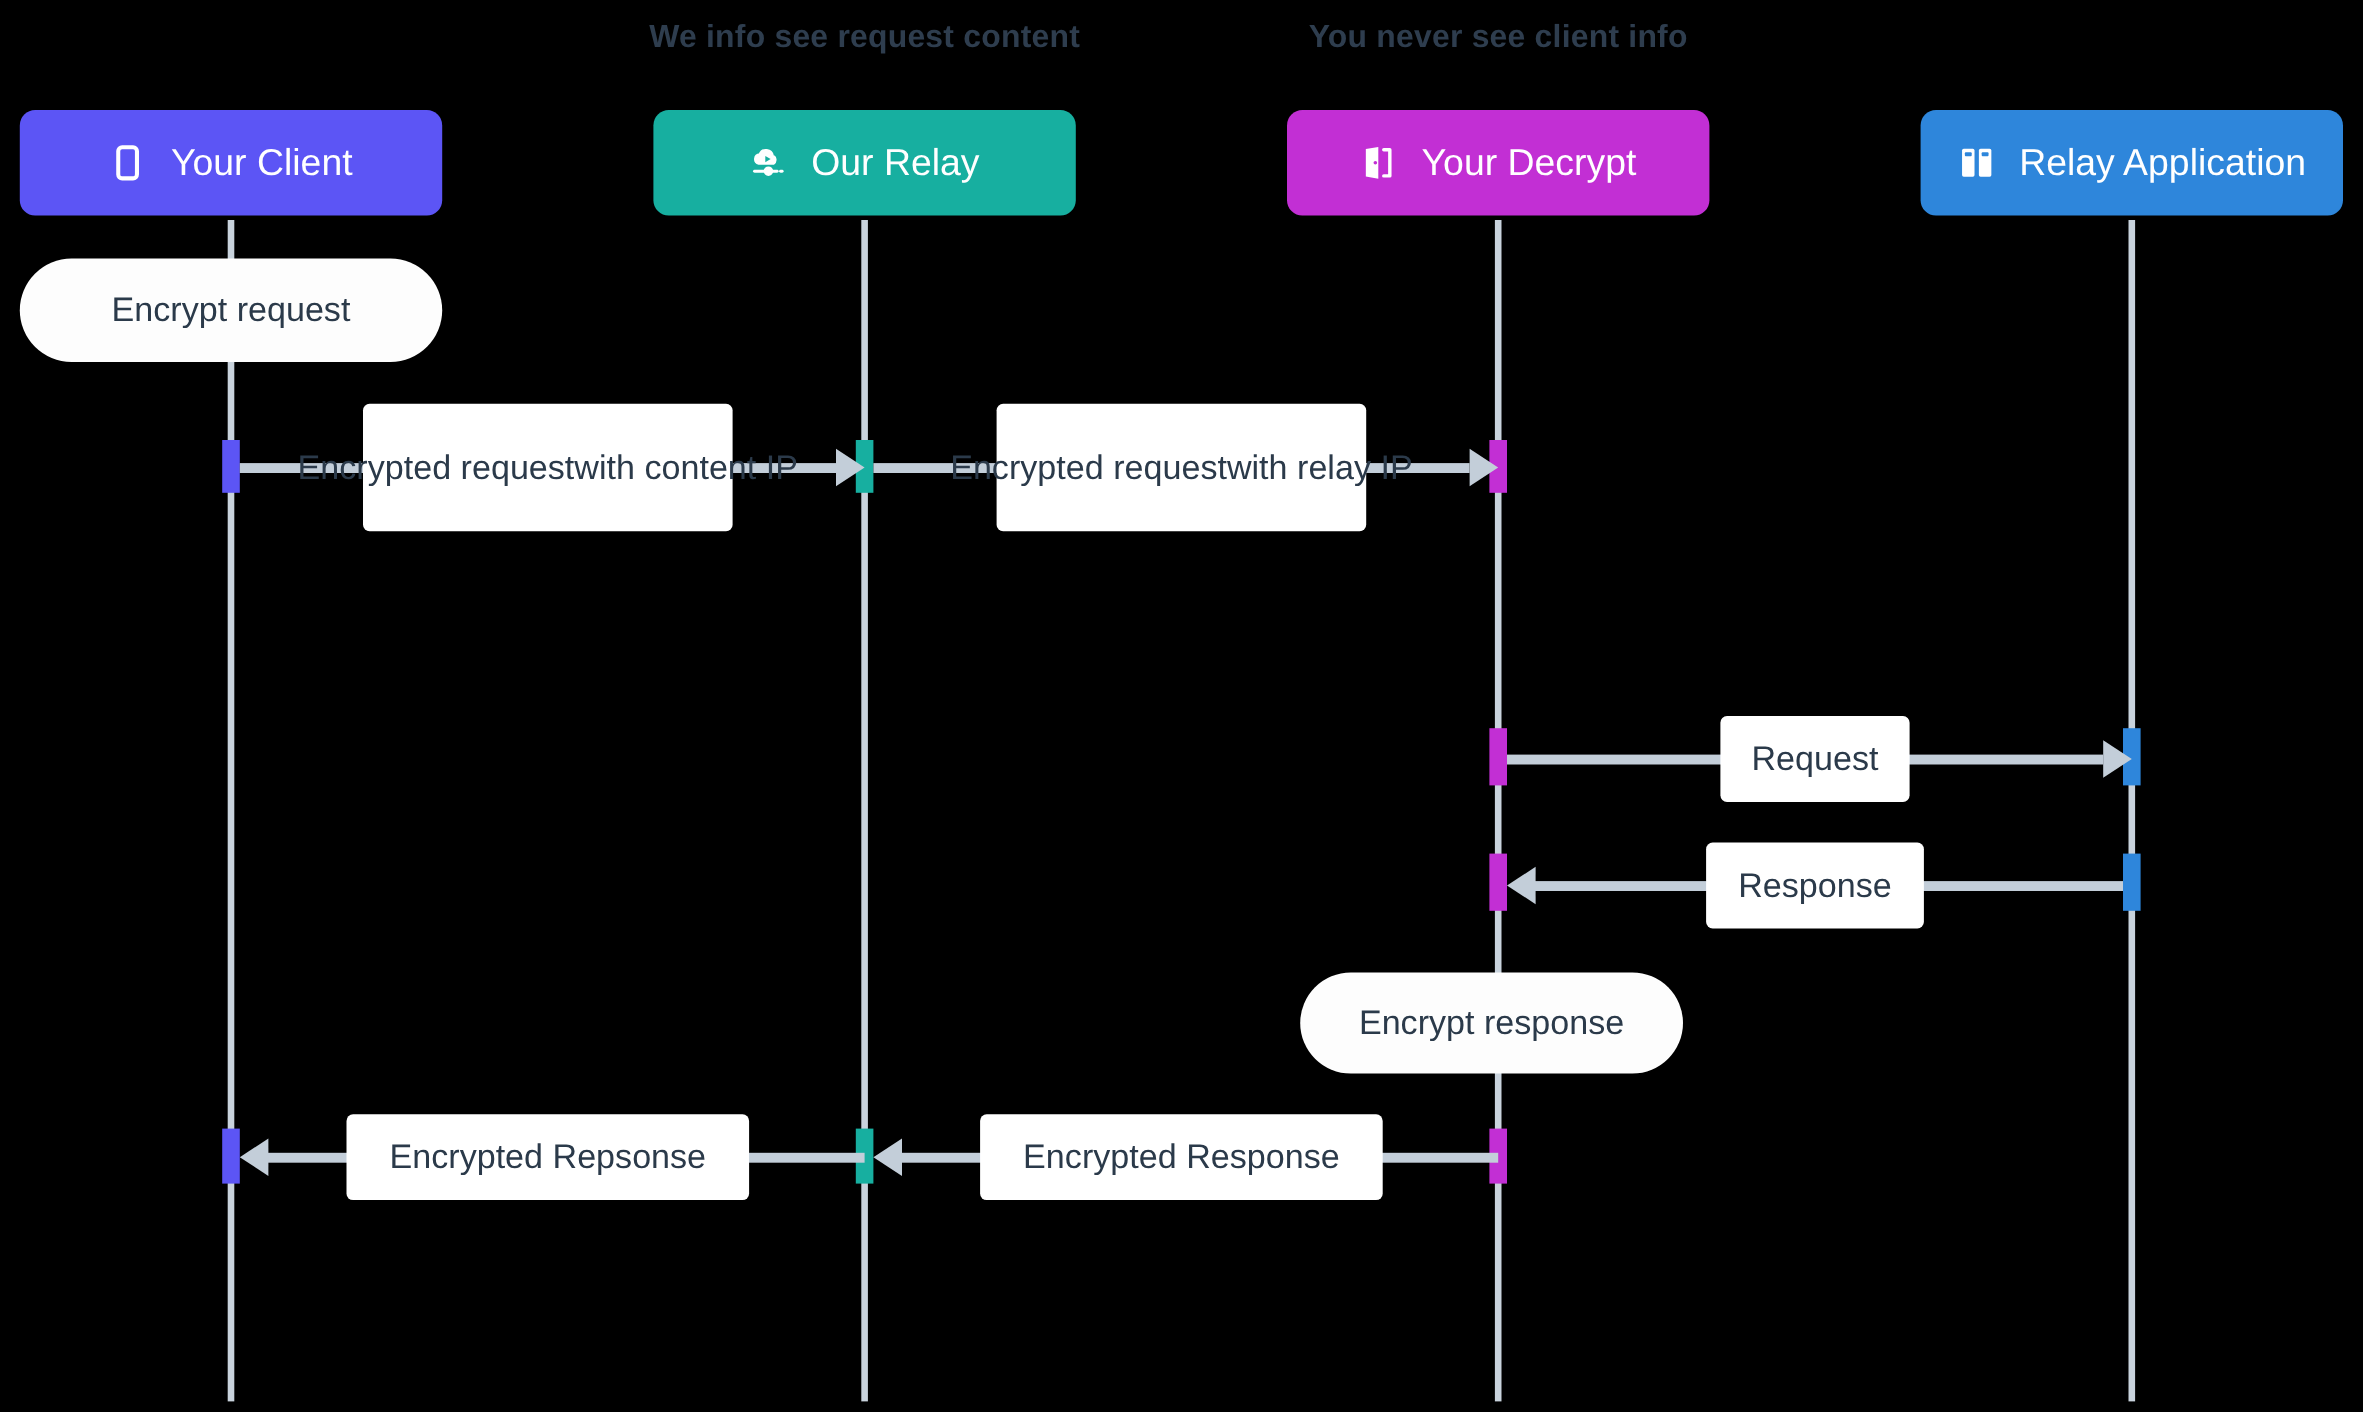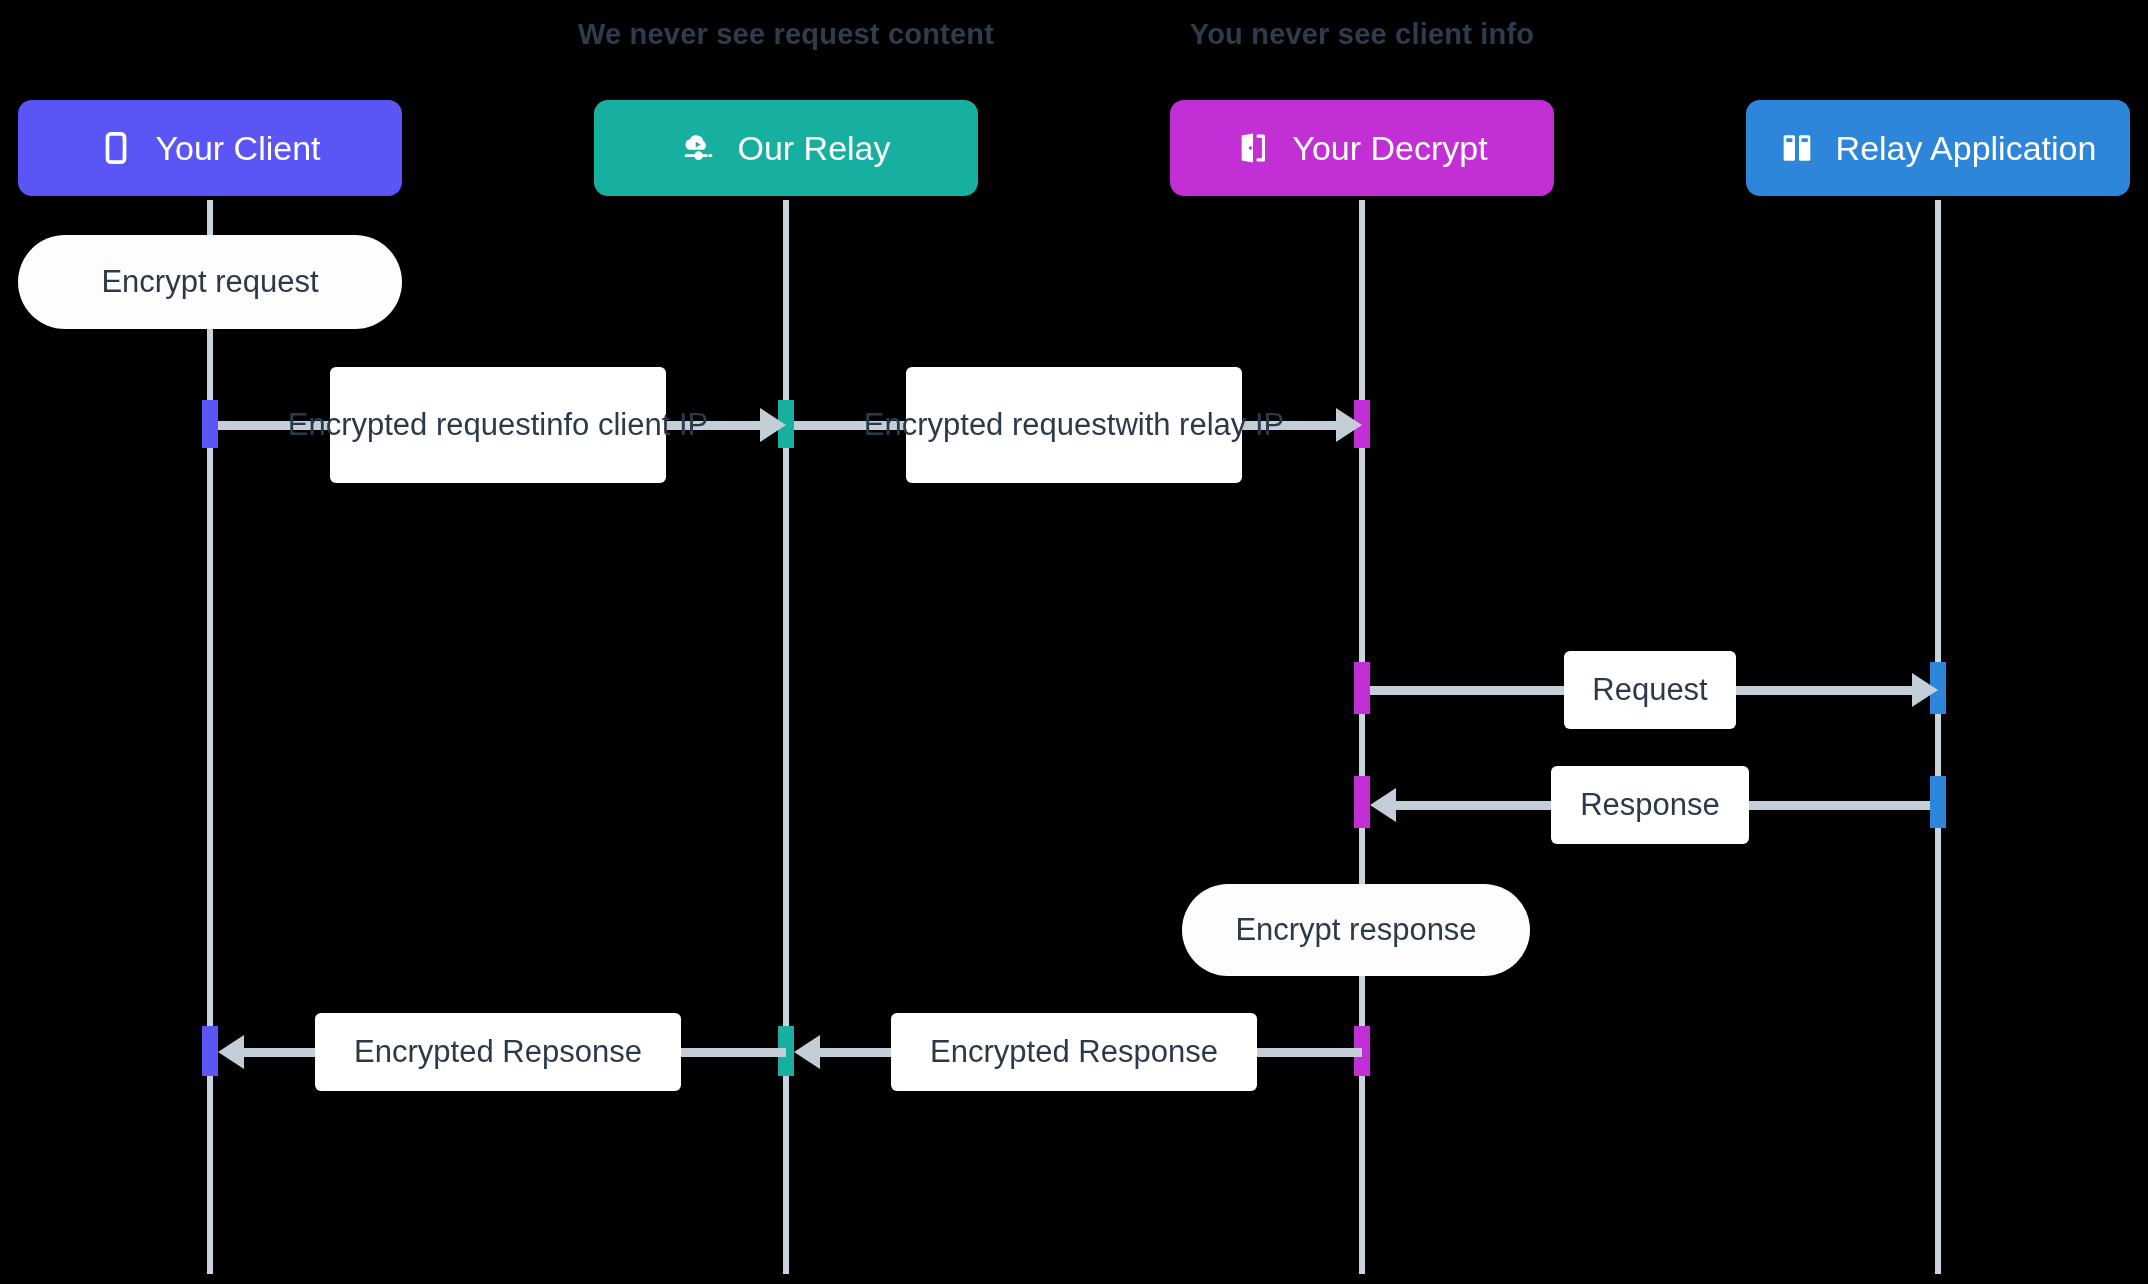--- a/index.html
+++ b/index.html
@@ -122,21 +122,21 @@
     padding: 22px 46px;
     box-sizing: border-box;
     white-space: nowrap;
   }
 </style>
 </head>
 <body>
 
 <div id="stage">
 
-  <div class="caption" style="left:786px; top:18px;">We never see request content</div>
+  <div class="caption" style="left:786px; top:18px;">We info see request content</div>
   <div class="caption" style="left:1362px; top:18px;">You never see client info</div>
 
   <div class="lifeline" style="left:210px;"></div>
   <div class="lifeline" style="left:786px;"></div>
   <div class="lifeline" style="left:1362px;"></div>
   <div class="lifeline" style="left:1938px;"></div>
 
   <div class="actor" style="left:210px; width:384px; background:#5c55f5;">
     <span class="actor-icon">
       <svg viewBox="0 0 24 24" fill="none" stroke="#ffffff" stroke-width="2.6" stroke-linecap="round" stroke-linejoin="round">
@@ -190,21 +190,21 @@
   <div class="activation" style="left:1362px; top:776px;  height:52px; background:#c22fd4;"></div>
   <div class="activation" style="left:1938px; top:776px;  height:52px; background:#2e86db;"></div>
   <div class="activation" style="left:210px;  top:1026px; height:50px; background:#5c55f5;"></div>
   <div class="activation" style="left:786px;  top:1026px; height:50px; background:#17afa0;"></div>
   <div class="activation" style="left:1362px; top:1026px; height:50px; background:#c22fd4;"></div>
 
   <div class="arrow-line" style="left:218px; top:421px; width:542px;"></div>
   <div class="arrow-head right" style="left:760px; top:408px;"></div>
   <div class="msg-box" style="left:498px; top:425px; width:336px; height:116px;">
     <span>Encrypted request</span>
-    <span>info client IP</span>
+    <span>with content IP</span>
   </div>
 
   <div class="arrow-line" style="left:794px; top:421px; width:542px;"></div>
   <div class="arrow-head right" style="left:1336px; top:408px;"></div>
   <div class="msg-box" style="left:1074px; top:425px; width:336px; height:116px;">
     <span>Encrypted request</span>
     <span>with relay IP</span>
   </div>
 
   <div class="arrow-line" style="left:1370px; top:686px; width:542px;"></div>

